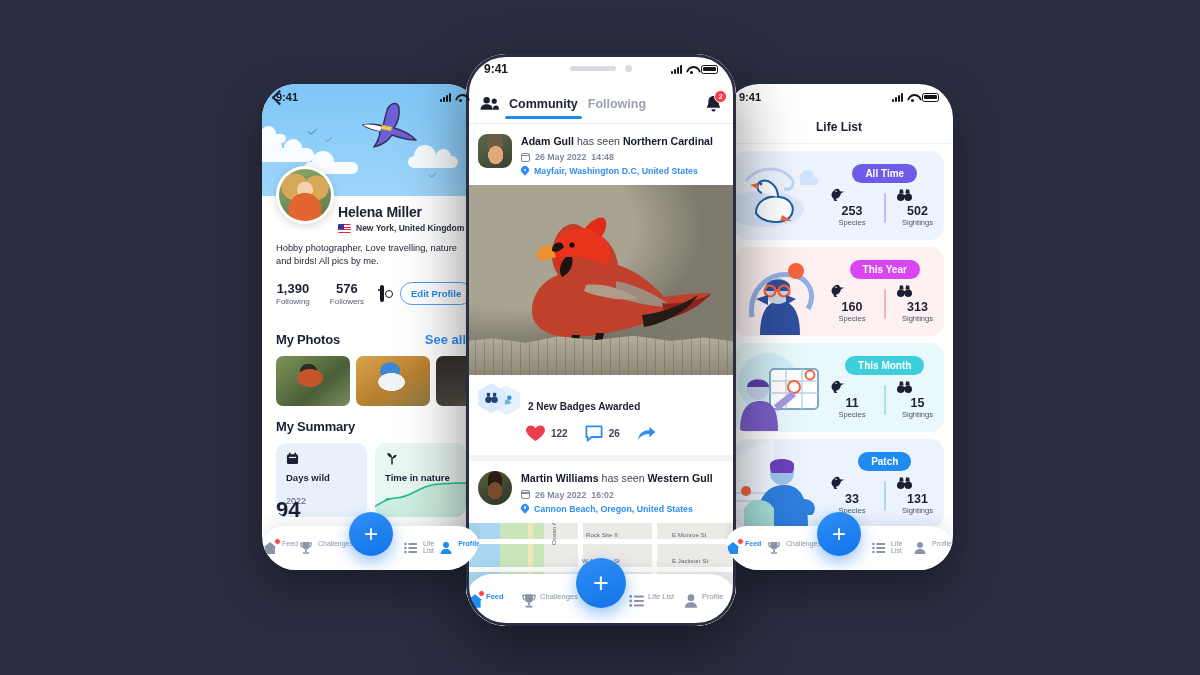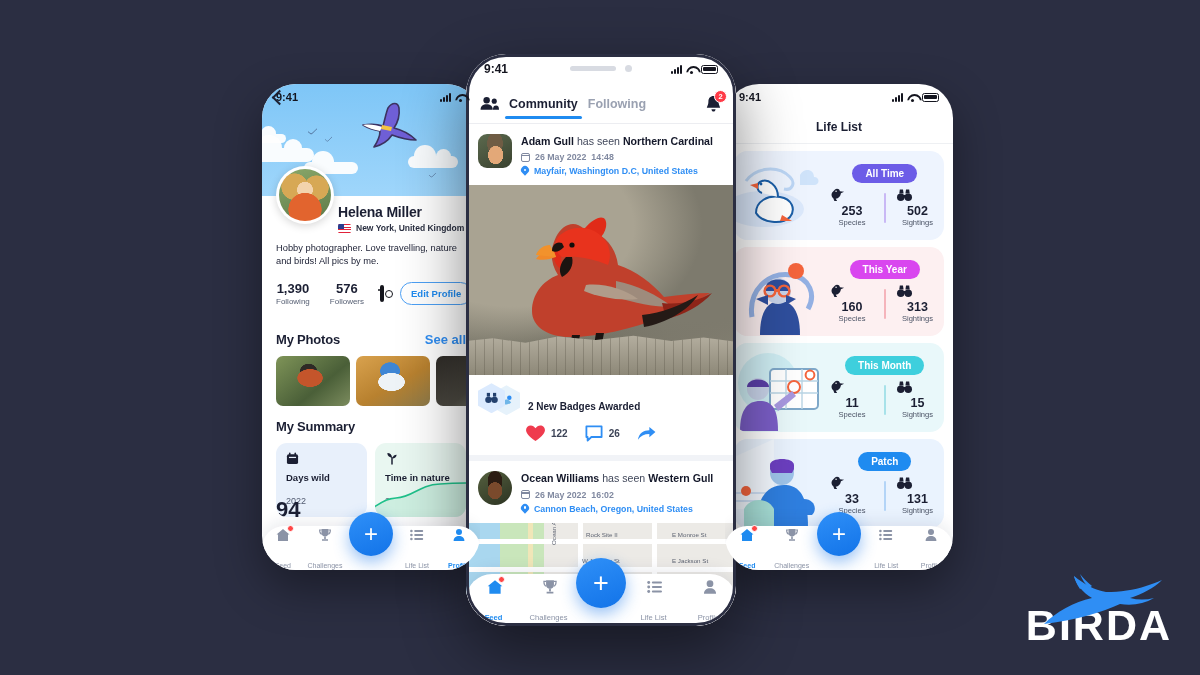--- a/index.html
+++ b/index.html
@@ -144,21 +144,21 @@
   .sc .cv{ position:absolute; left:0; bottom:-6px; font-size:22px; font-weight:bold; color:#1b1f33;}
   .wave{ position:absolute; right:-10px; bottom:-4px; width:120px; height:42px;}
 
   
   .navbar{
     position:absolute; left:0; right:0; bottom:0; height:44px; background:#fff;
     border-radius:22px 22px 0 0; display:flex; align-items:center;
     box-shadow:0 -4px 16px rgba(22,36,71,.09); z-index:25;
   }
   .phone-center .navbar{ height:52px; border-radius:26px 26px 0 0;}
-  .nav-i{ flex:1; display:flex; flex-direction:column; align-items:center; gap:19px; position:relative;}
+  .nav-i{ flex:1; display:flex; flex-direction:row; gap:4px; position:relative;}
   .nav-i .nl{ font-size:7px; color:#8b93a6; }
   .nav-i.active .nl{ color:#1f8bf0; font-weight:bold;}
   .phone-center .nav-i .nl{ font-size:7.6px;}
   .nav-ico{ width:16px; height:16px; position:relative; color:#8b93a6;}
   .nav-i.active .nav-ico{ color:#1f8bf0;}
   .reddot{ position:absolute; right:-3px; top:-2px; width:7px; height:7px; background:#ff4646;
            border-radius:50%; border:1.2px solid #fff;}
   .fab{
     position:absolute; left:50%; transform:translateX(-50%); bottom:14px;
     width:44px;height:44px;border-radius:50%;
@@ -798,21 +798,21 @@
             </svg>
         </div>
       </div>
 
       <div class="divider-thick"></div>
 
       <div class="post-head">
         <div class="post-av rounded av-martin"></div>
         <div class="post-meta">
           <div class="pm-title">
-            <b>Ocean Williams</b>
+            <b>Martin Williams</b>
             <span>has seen</span>
             <b>Western Gull</b>
           </div>
           <div class="pm-date">
             <span class="cal-ico"></span>
             <span>26 May 2022</span>
             <span>16:02</span>
           </div>
           <div class="pm-loc">
             <span class="pin-ico"></span>
@@ -882,22 +882,14 @@
                 <path d="M2.6 14 C2.6 10.6 5 9 8 9 C11 9 13.4 10.6 13.4 14 Z" fill="currentColor"></path>
               </svg>
           </div>
           <div class="nl">Profile</div>
         </div>
       </div>
       <div class="fab">+</div>
     </div>
   </div>
 
-  <div class="logo">
-    <svg class="logo-bird" width="130" height="52" viewBox="0 0 130 52">
-      <path d="M10 50 C22 38 40 28 58 24 C48 18 42 10 40 2 C50 10 60 16 72 18 C86 18 100 16 112 12 C118 10 124 8 128 6 C120 14 108 20 96 24 C104 26 112 26 120 24 C110 30 98 32 86 30 C68 38 44 46 10 50 Z" fill="#2f8ef4"></path>
-      <path d="M40 2 C41 6 43 11 46 15 L50 13 C46 9 43 5 40 2 Z" fill="#2f8ef4"></path>
-      <path d="M46 0 C48 5 51 10 55 14 L58 12 C53 8 49 4 46 0 Z" fill="#2f8ef4"></path>
-    </svg>
-    <div class="logo-word">BIRDA</div>
-  </div>
 
 </div>
 
 </body></html>

